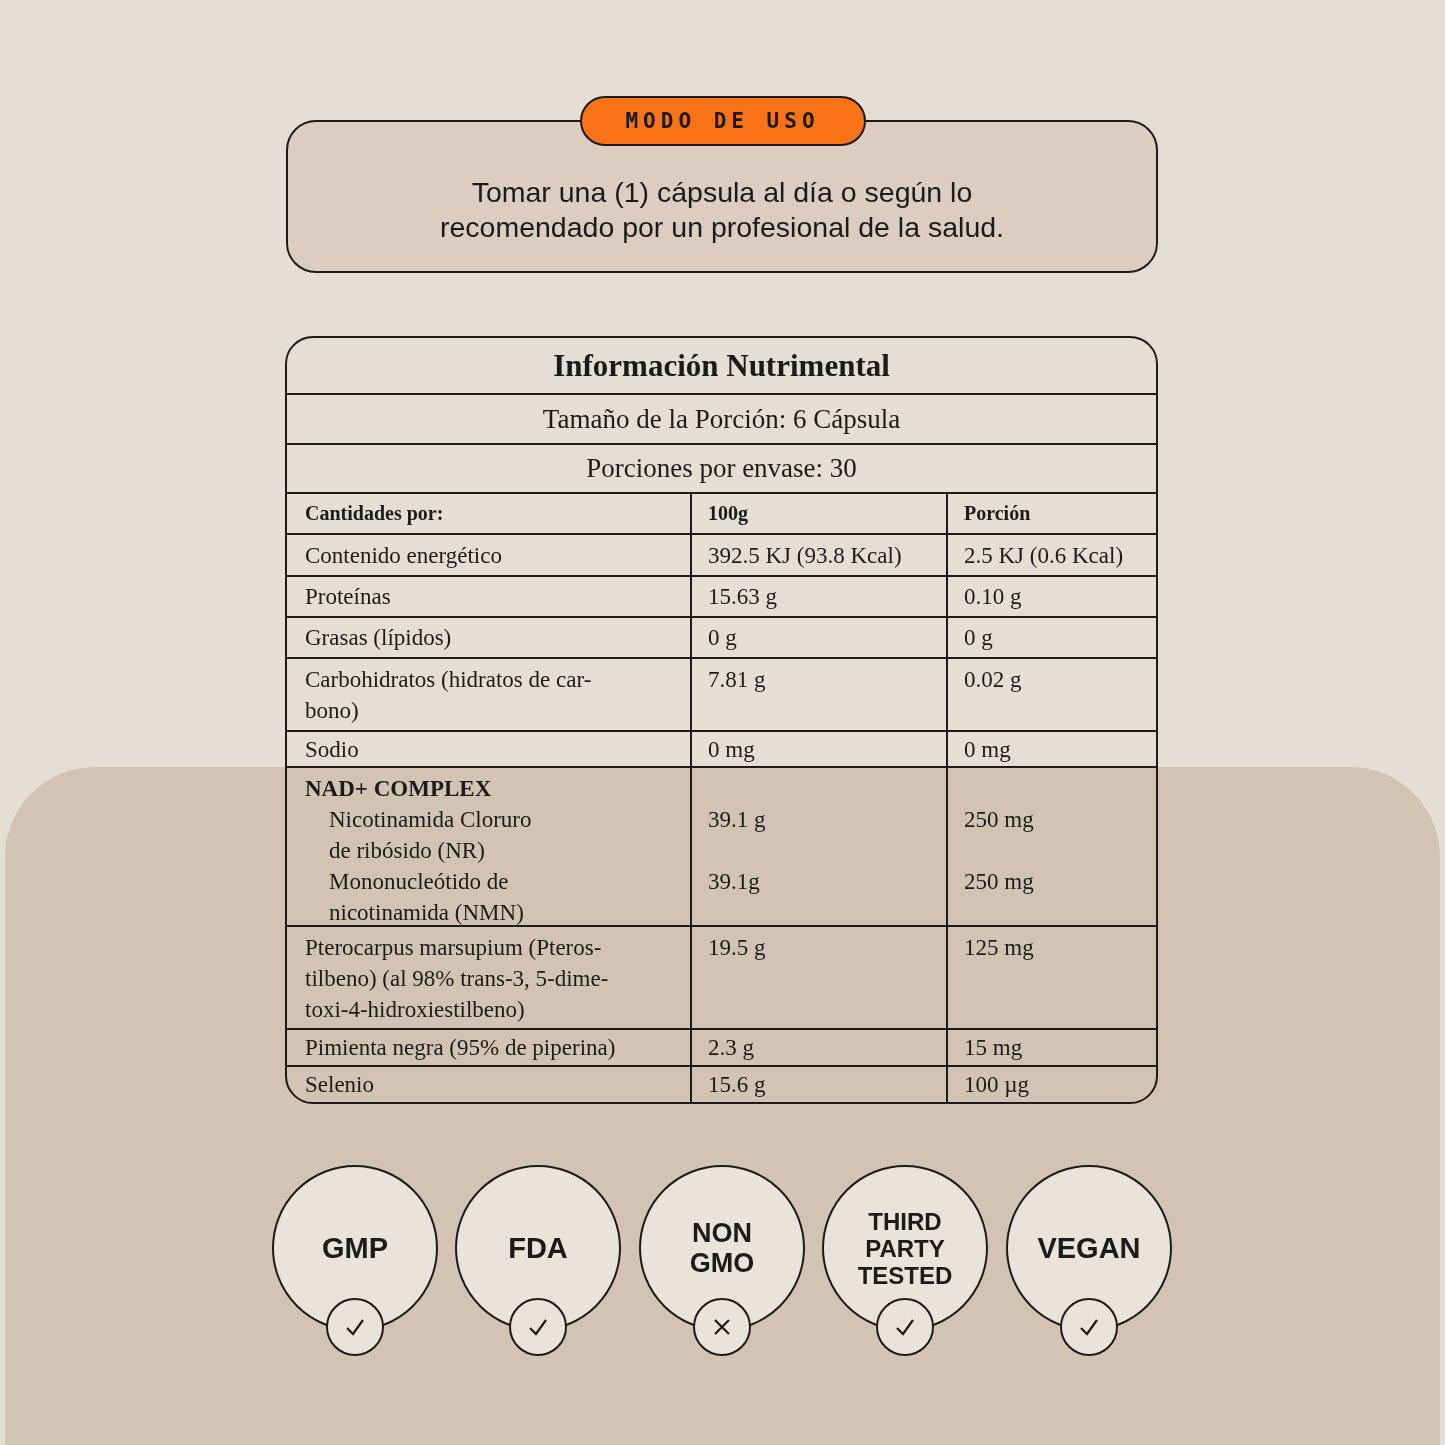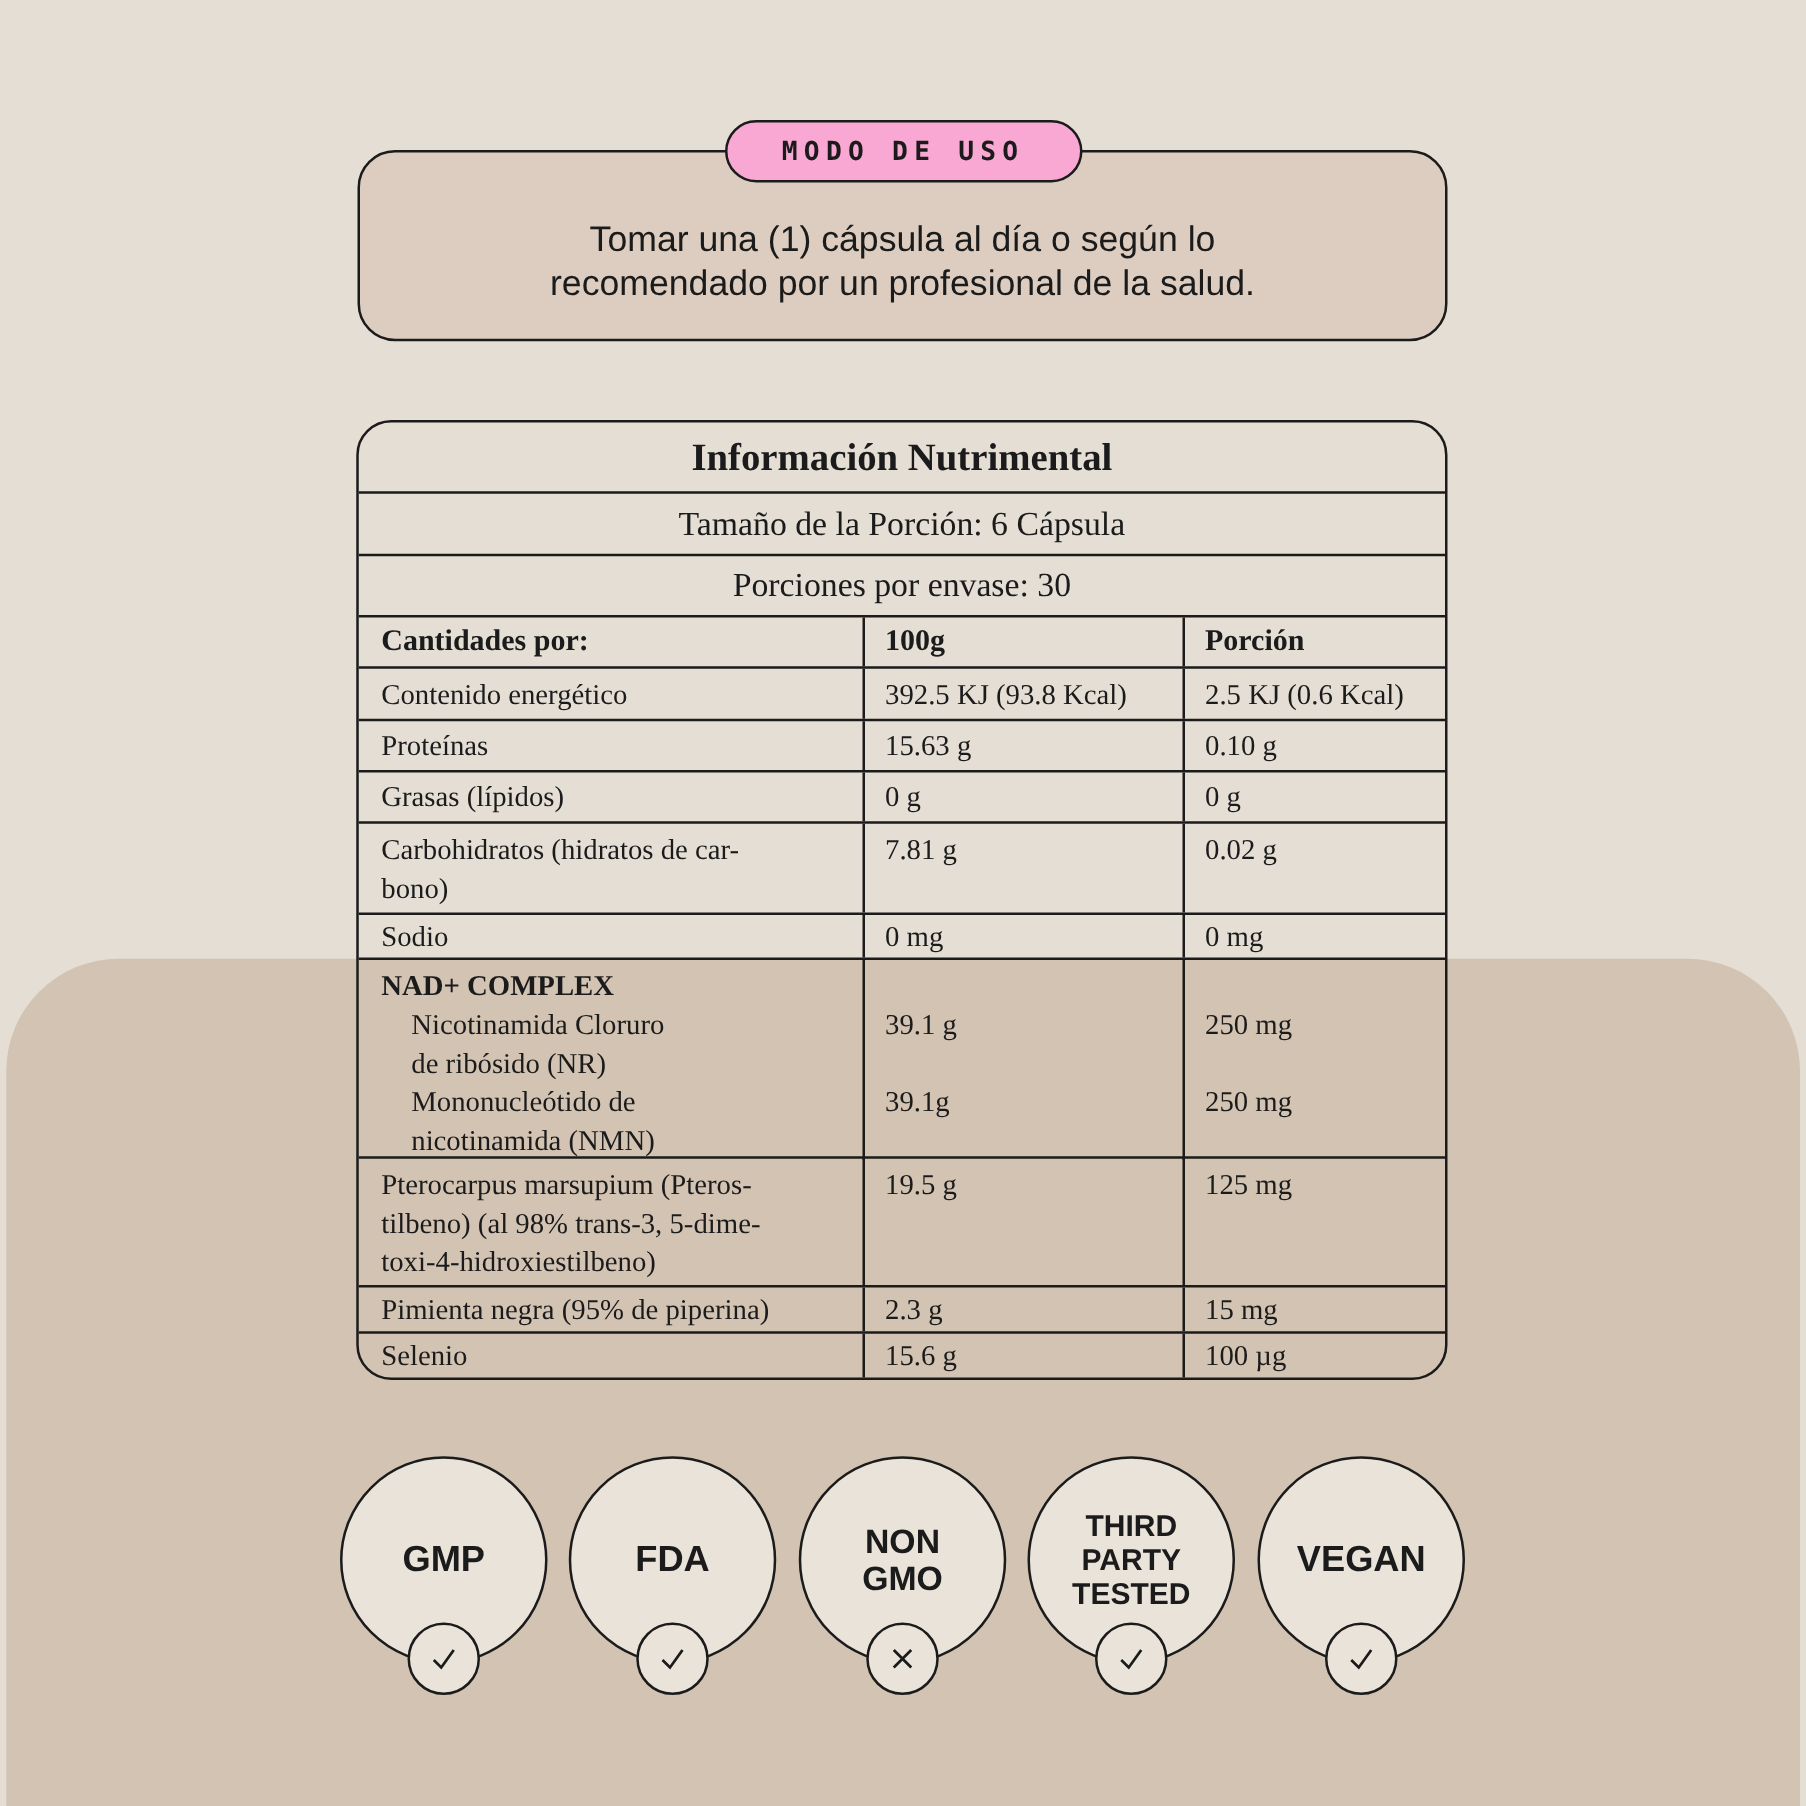--- a/index.html
+++ b/index.html
@@ -33,21 +33,21 @@
     justify-content: center;
     padding-top: 26px;
   }
   .usage-pill {
     position: absolute;
     left: 50%; top: 96px;
     transform: translateX(-50%);
     width: 286px; height: 50px;
     border: 2.5px solid #1b1b1b;
     border-radius: 26px;
-    background: #f9a8d4;
+    background: #f97316;
     display: flex;
     align-items: center;
     justify-content: center;
     z-index: 2;
   }
   .usage-tag {
     font-family: "DejaVu Sans Mono", monospace;
     font-weight: bold;
     font-size: 21px;
     letter-spacing: 5px;
@@ -96,21 +96,21 @@
   .h-42 { height: 42px; }
   .h-41 { height: 41px; }
   .h-73 { height: 73px; }
   .h-36 { height: 36px; }
   .h-nad { height: 159px; }
   .h-ptero { height: 103px; }
   .h-37 { height: 37px; }
 
   .ntitle   { font-size: 31px; font-weight: bold; }
   .nserving { font-size: 27px; }
-  .nheader  { font-size: 24px; font-weight: bold; }
+  .nheader  { font-size: 20px; font-weight: bold; }
 
   .nad-sub { margin-left: 24px; white-space: pre-line; }
   .nad-v1 { margin-top: 31px; }
   .nad-v2 { margin-top: 31px; }
 
   
   .badge {
     position: absolute;
     top: 1165px;
     width: 166px; height: 166px;

